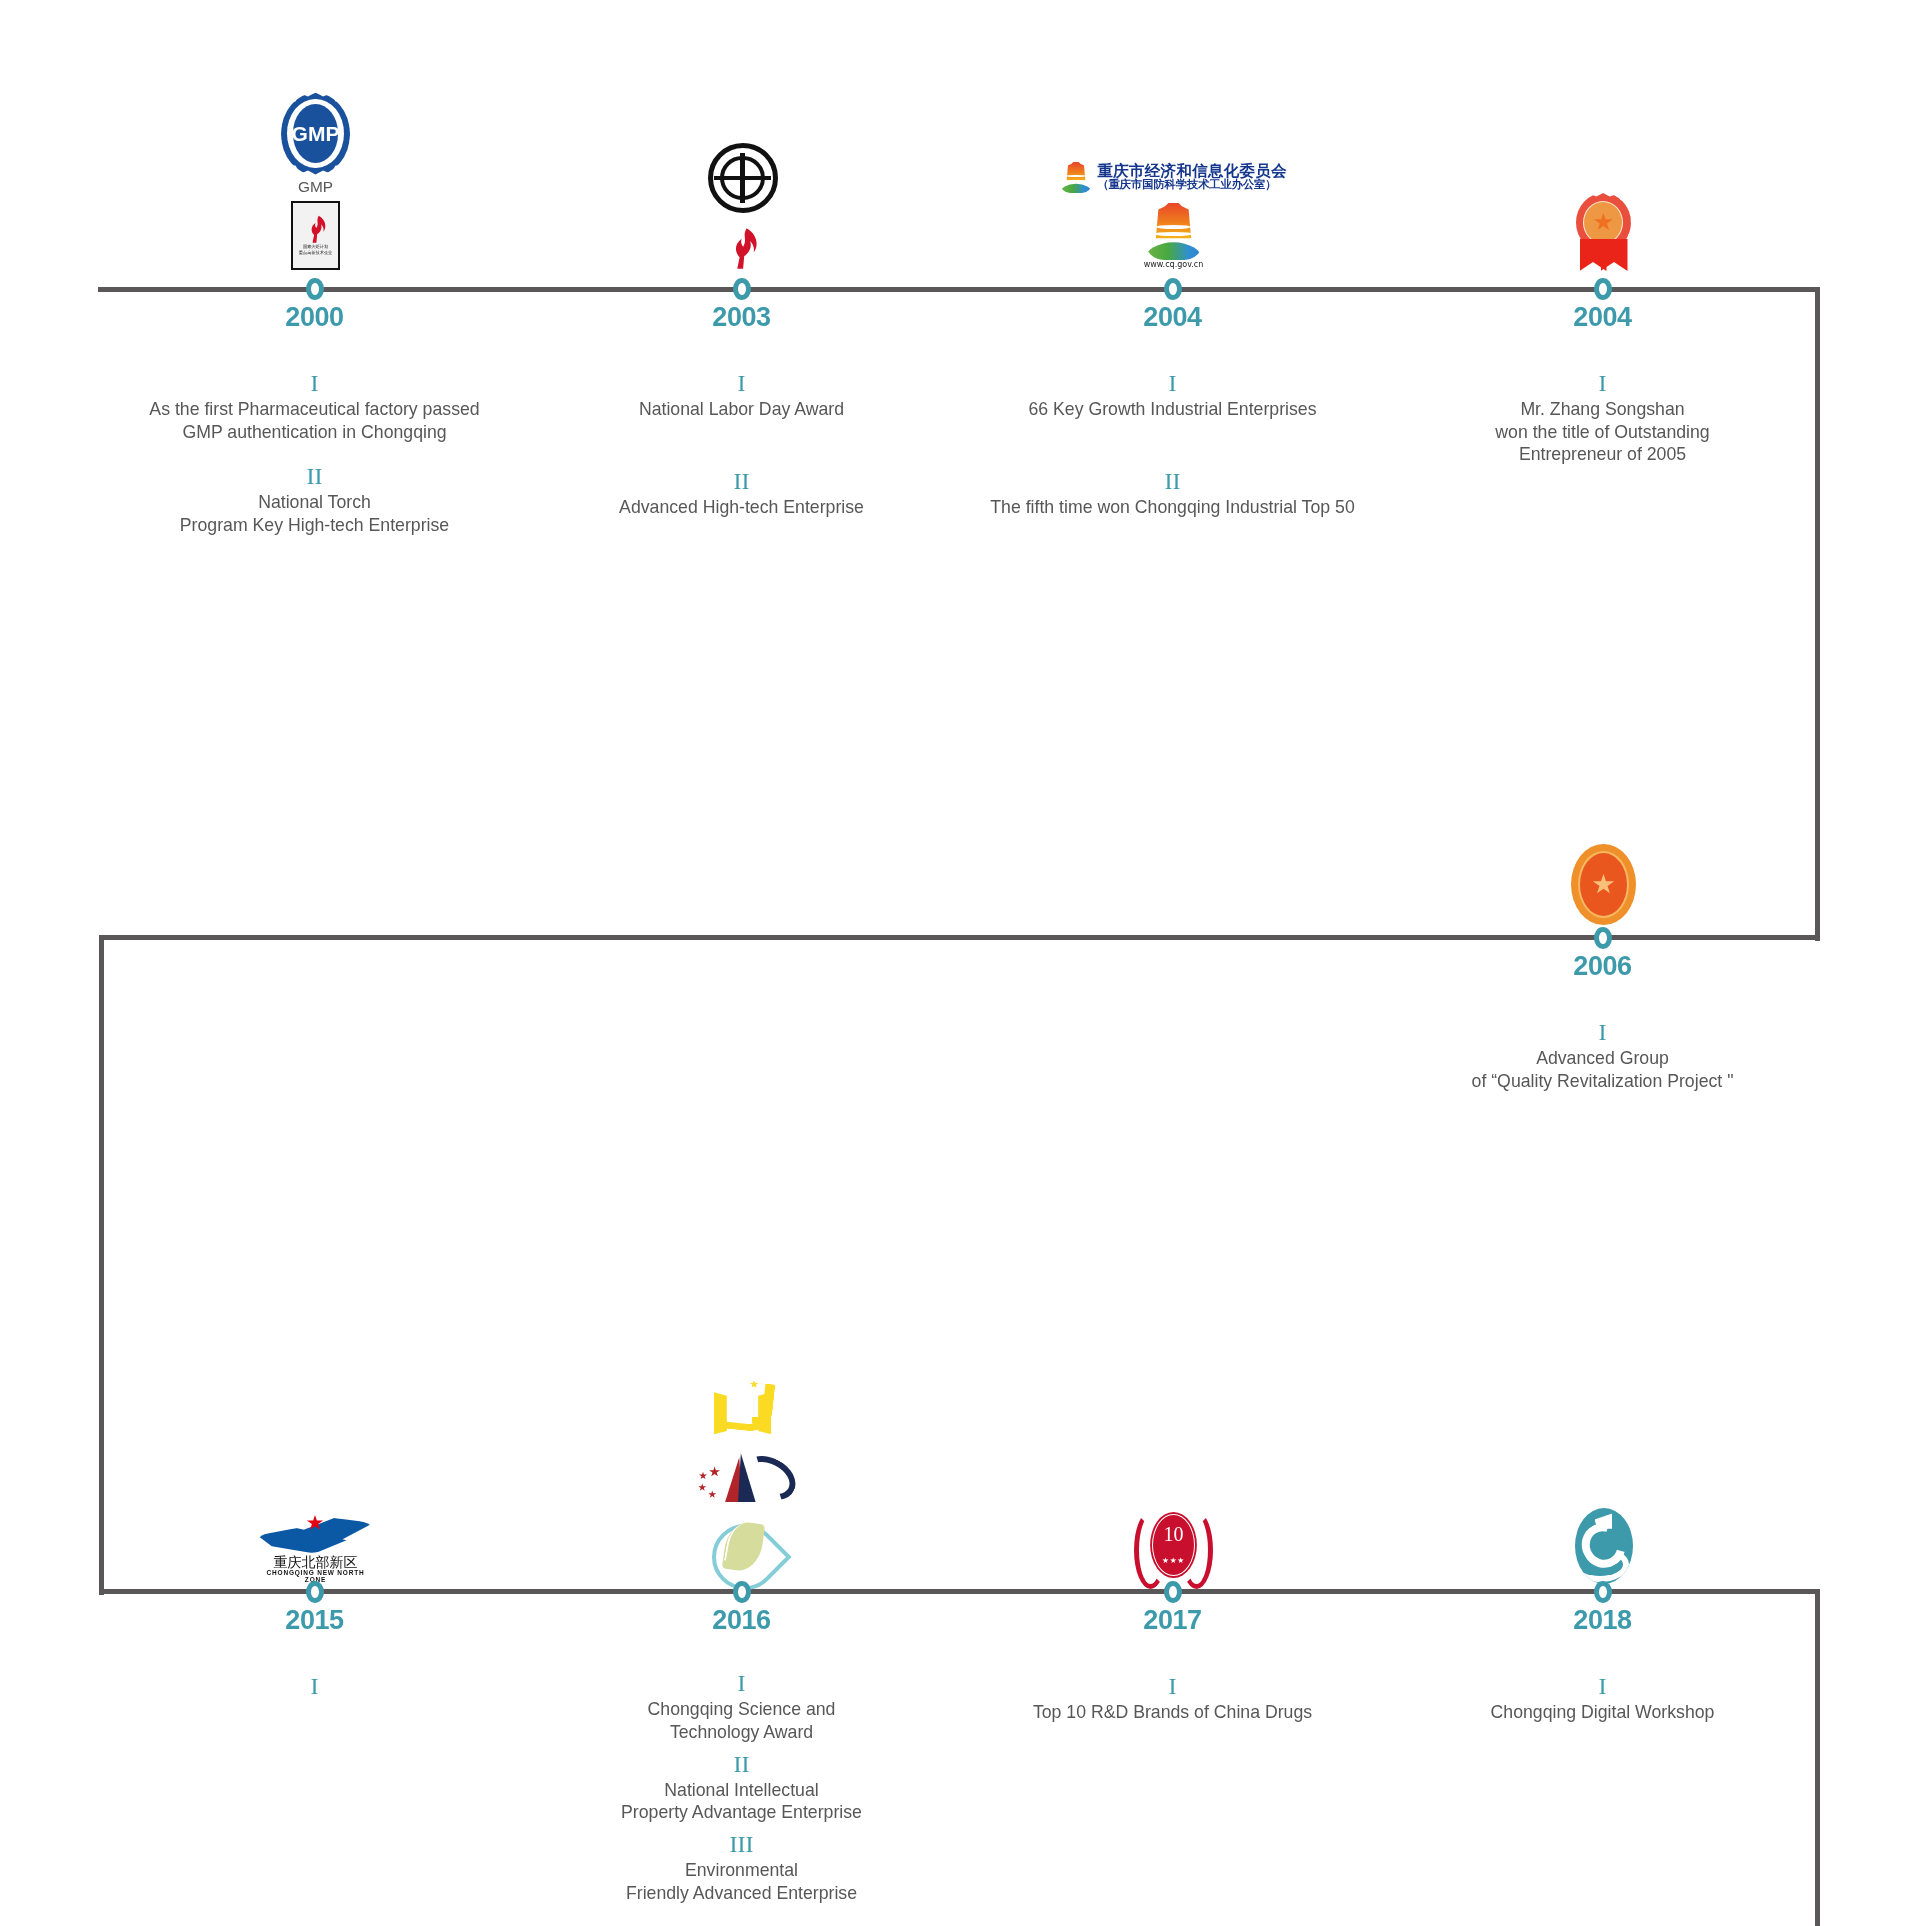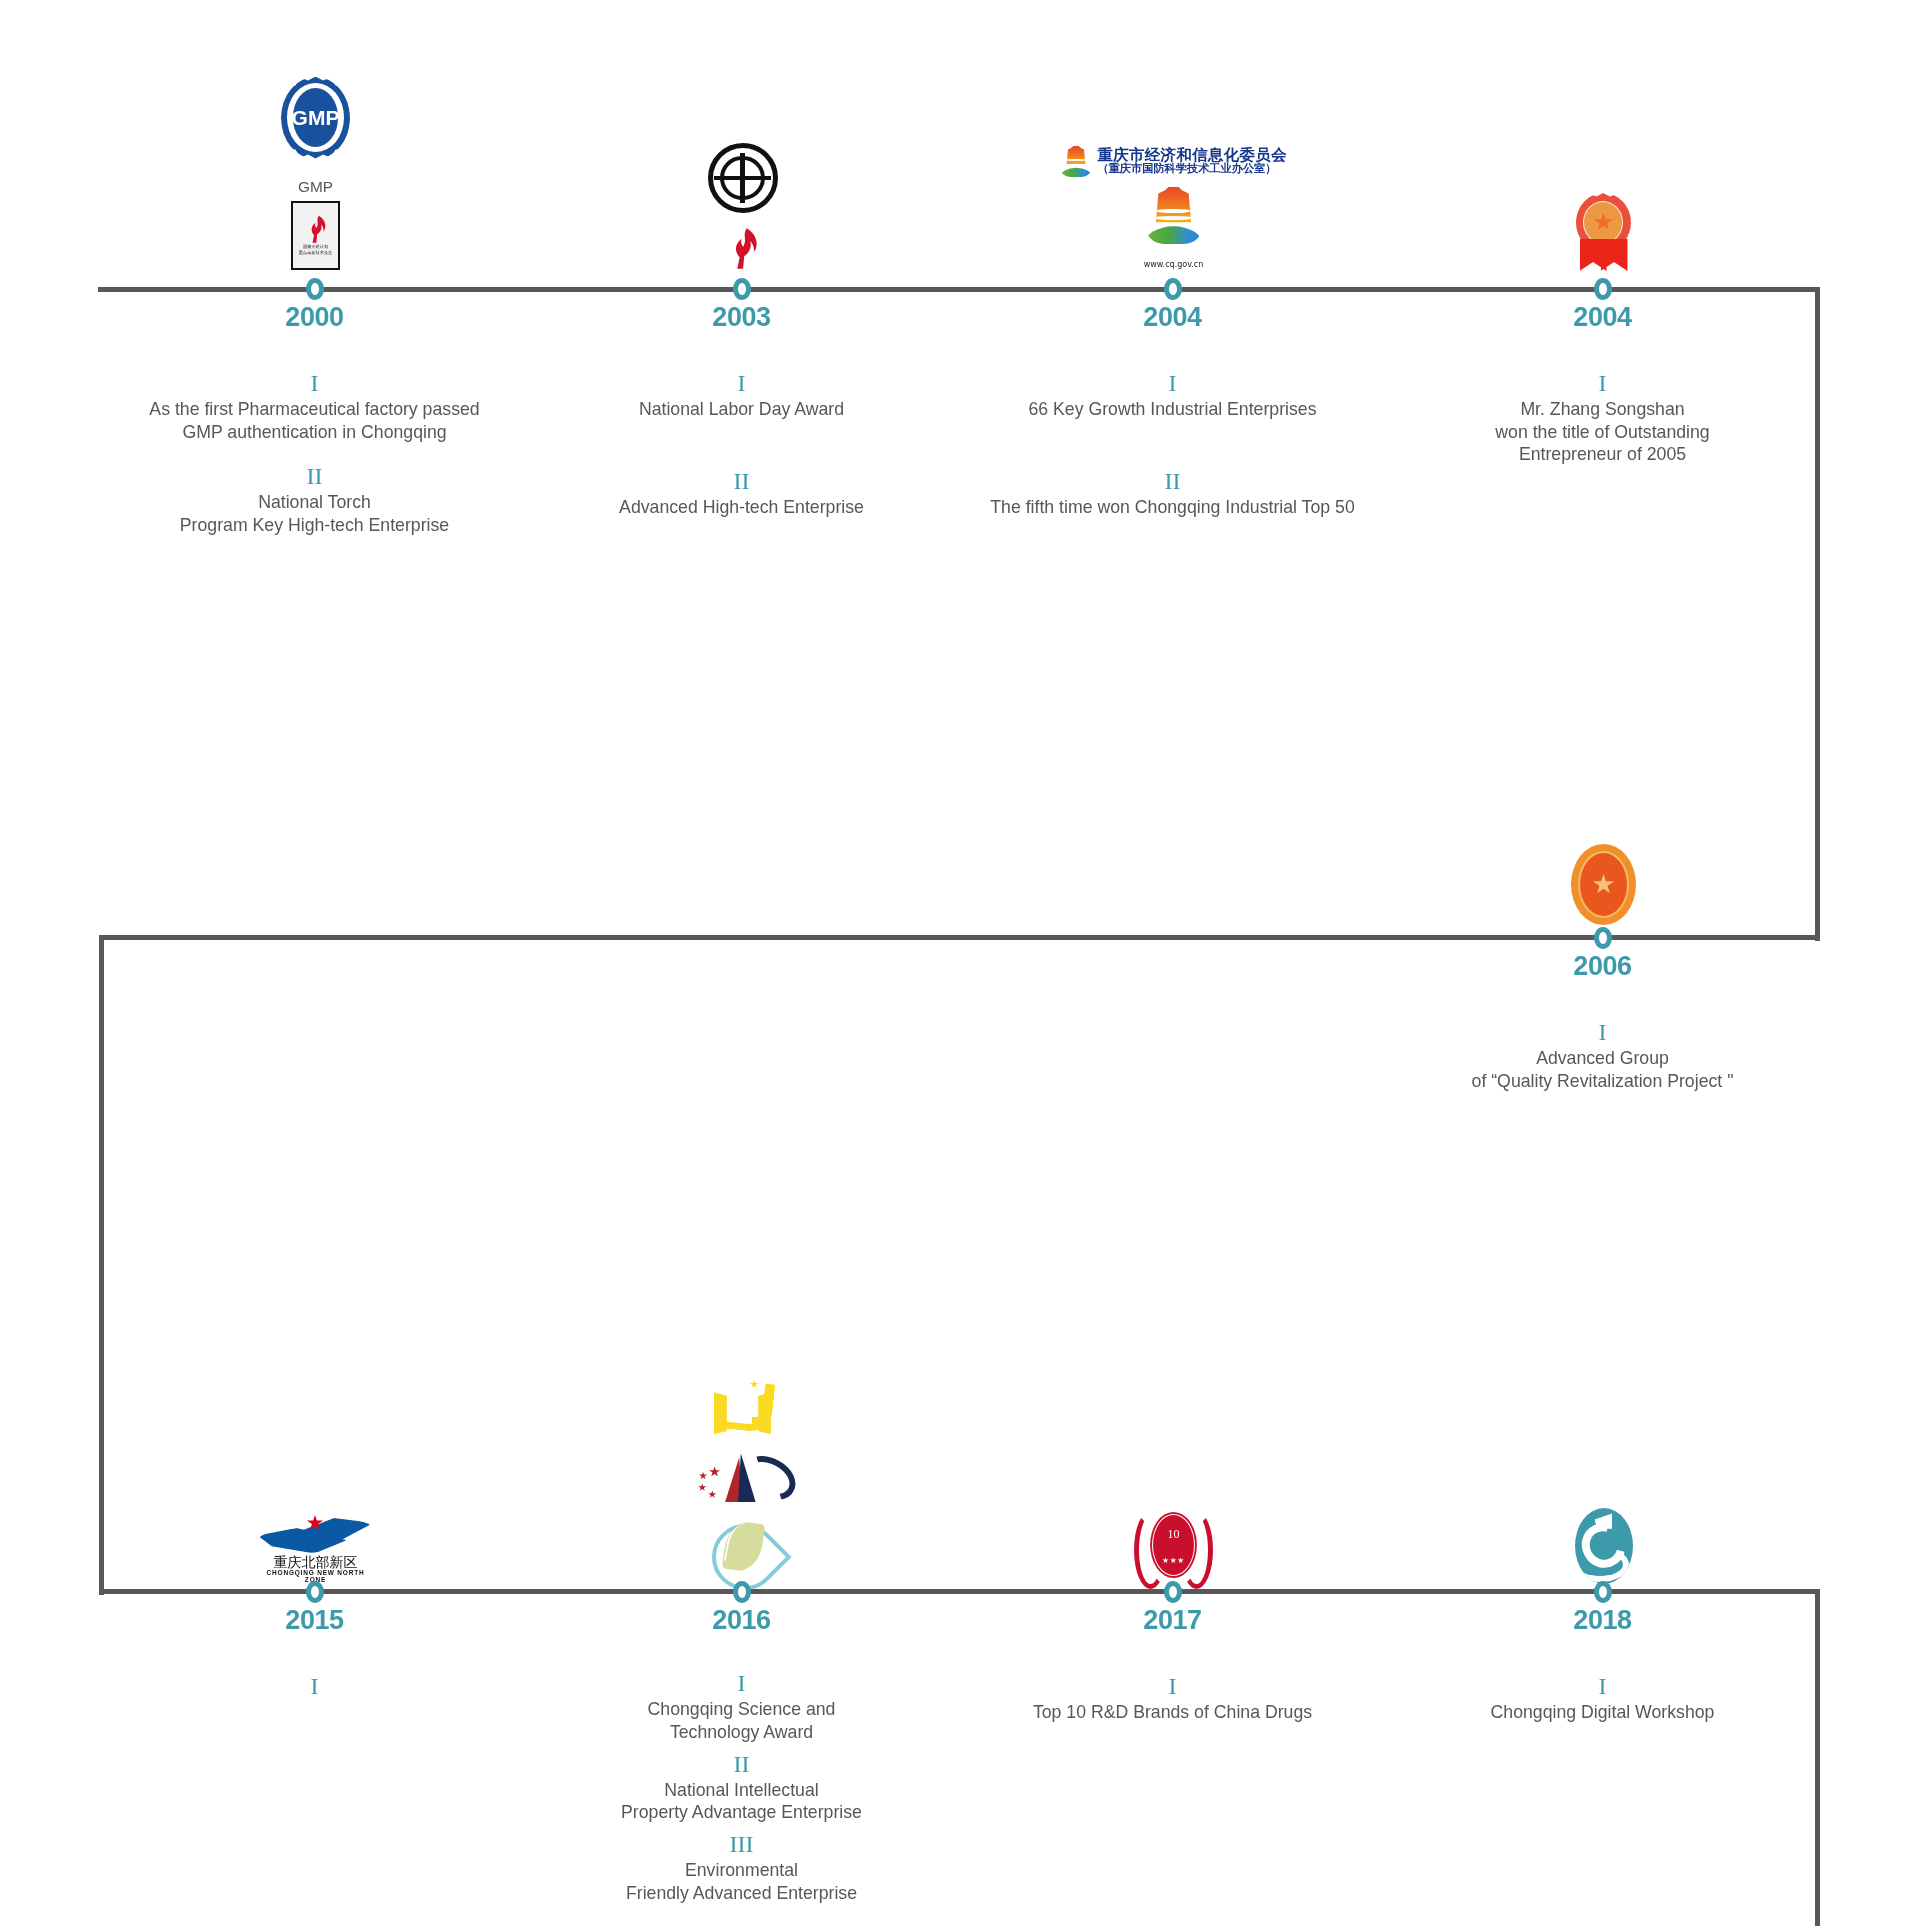--- a/index.html
+++ b/index.html
@@ -22,21 +22,21 @@
 
   
   .entries{position:absolute;width:385px;margin-left:-193px;text-align:center;}
   .num{color:#3d9aab;font-family:"Liberation Serif", serif;font-size:24px;line-height:1.25;margin:0;}
   .desc{color:#585757;font-size:17.7px;line-height:1.28;margin:0 0 17.7px 0;
         font-family:"Liberation Sans", sans-serif;}
 
   
   .logos{position:absolute;width:347px;margin-left:-173px;display:flex;
          flex-direction:column;align-items:center;justify-content:flex-end;}
-  .logo{display:flex;align-items:center;justify-content:center;gap:16px;}
+  .logo{display:flex;align-items:center;justify-content:center;}
 
   
   .gmp-wrap{position:relative;width:69px;height:82px;}
   .gmp-outer{position:absolute;inset:0;background:#19519c;border-radius:50%;
              clip-path:polygon(50% 0%,61% 5%,72% 1%,79% 11%,91% 11%,93% 23%,103% 30%,99% 41%,105% 50%,99% 59%,103% 70%,93% 77%,91% 89%,79% 89%,72% 99%,61% 95%,50% 100%,39% 95%,28% 99%,21% 89%,9% 89%,7% 77%,-3% 70%,1% 59%,-5% 50%,1% 41%,-3% 30%,7% 23%,9% 11%,21% 11%,28% 1%,39% 5%);}
   .gmp-ring{position:absolute;left:6.2px;top:6.2px;right:6.2px;bottom:6.2px;
             background:#fff;border-radius:50%;}
   .gmp-core{position:absolute;left:11.6px;top:11.6px;right:11.6px;bottom:11.6px;
             background:#19519c;border-radius:50%;display:flex;align-items:center;
             justify-content:center;color:#fff;font-size:21px;font-weight:bold;
@@ -99,21 +99,21 @@
             border:2.3px solid #f6b961;box-sizing:border-box;
             display:flex;align-items:center;justify-content:center;}
   .medal-star{width:22.3px;height:21.6px;background:#f8c07a;
               clip-path:polygon(50% 0%,61% 35%,98% 35%,68% 57%,79% 91%,50% 70%,21% 91%,32% 57%,2% 35%,39% 35%);}
 
   
   .top10{position:relative;width:77px;height:76px;display:flex;align-items:center;justify-content:center;}
   .t10-oval{width:43px;height:62px;border-radius:50%;background:#c8102e;
             border:1.5px solid #fff;box-sizing:border-box;position:relative;
             box-shadow:0 0 0 1.9px #c8102e;display:flex;align-items:center;justify-content:center;}
-  .t10-num{color:#fff;font-size:12px;font-family:"Liberation Serif", serif;margin-bottom:22px;}
+  .t10-num{color:#fff;font-size:20px;font-family:"Liberation Serif", serif;margin-bottom:22px;}
   .t10-stars{position:absolute;bottom:10px;left:0;right:0;text-align:center;color:#fff;font-size:7.7px;letter-spacing:0.8px;}
   .t10-wing{position:absolute;top:3.9px;width:23px;height:68px;border:5px solid #c8102e;
             border-radius:50%;}
   .t10-wing.l{left:-0.8px;border-right-color:transparent;border-top-color:transparent;}
   .t10-wing.r{right:-0.8px;border-left-color:transparent;border-top-color:transparent;}
 
   
   .nnz{width:116px;}
   .nnz-bird{width:116px;height:40px;position:relative;}
   .nnz-w1{position:absolute;left:0;top:13px;width:89px;height:25.4px;background:#0b59a5;

